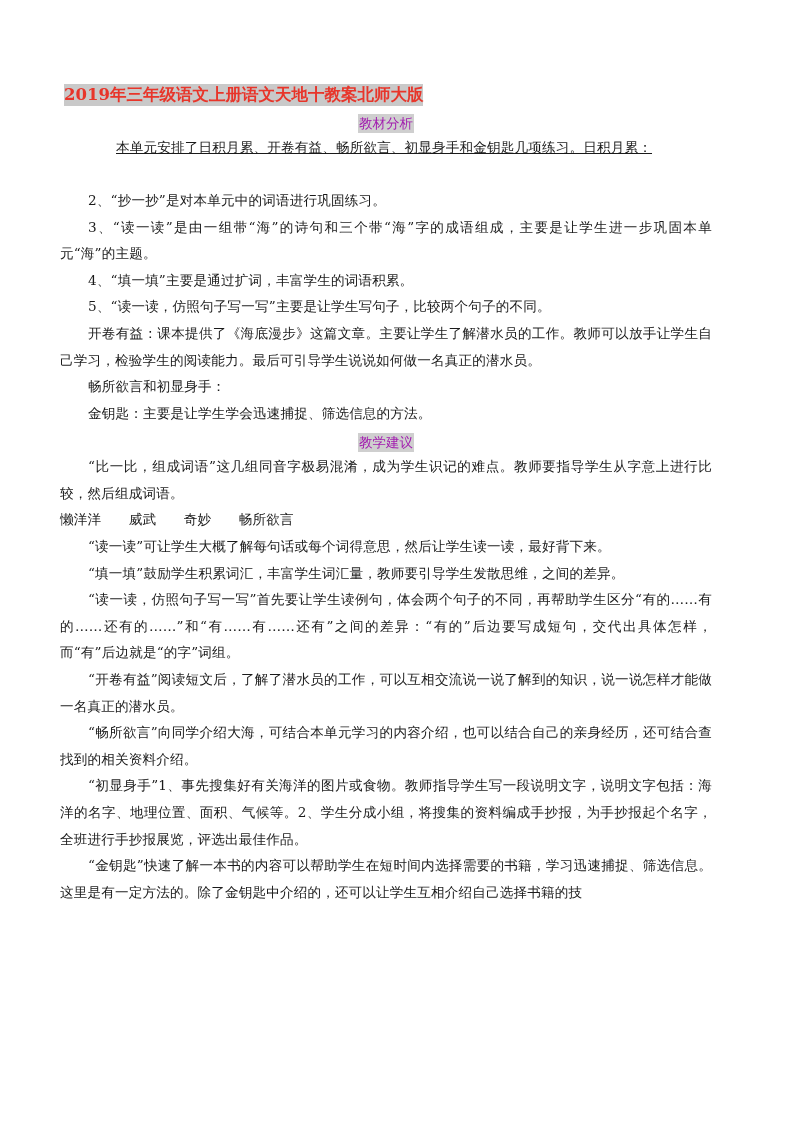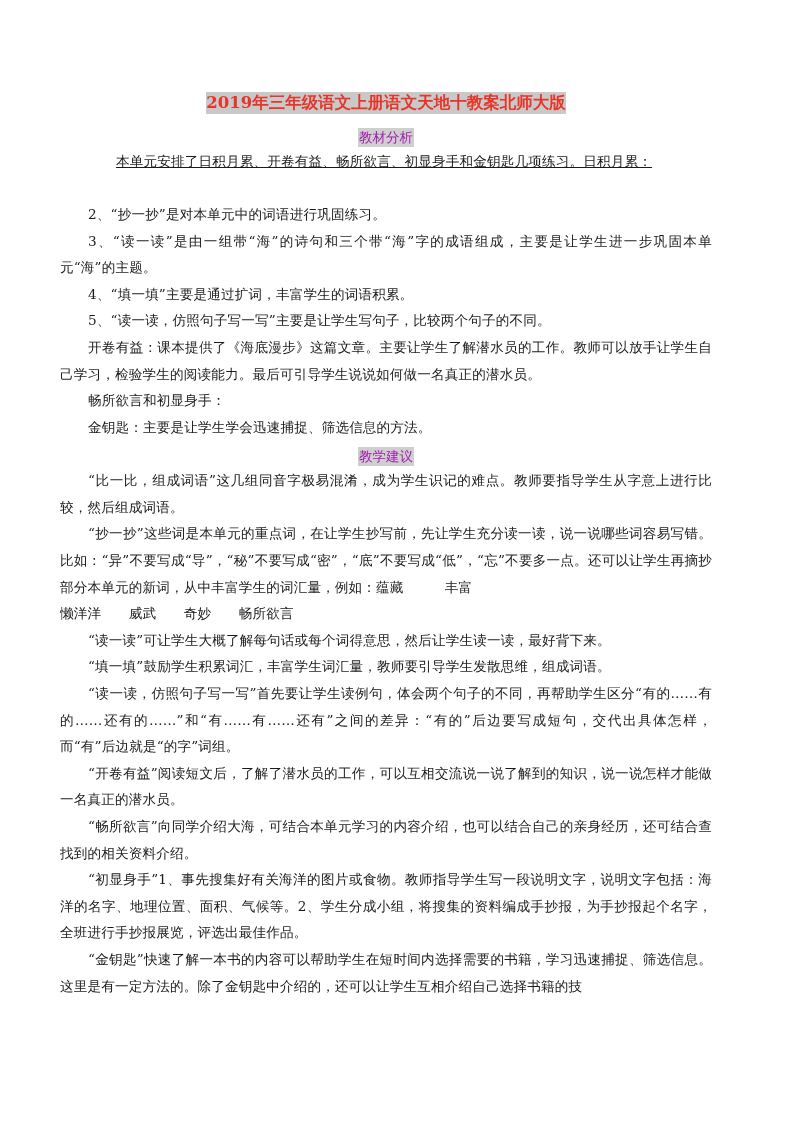--- a/index.html
+++ b/index.html
@@ -27,23 +27,23 @@
 
   .content {
     position: absolute;
     left: 60px;
     top: 0;
     width: 652px;
   }
 
   
   .doc-title {
-    margin: 12px;
+    margin: 4px;
     padding: 0;
-    text-align: center;
+    text-align: left;
     font-size: 16.5px;
     line-height: 1.45;
     font-weight: bold;
     font-family: "DejaVu Serif", "Liberation Serif", serif;
     padding-top: 79px;
     white-space: nowrap;
   }
   .doc-title .hl {
     color: #e8352a;
     background: #c9c9c9;
@@ -100,24 +100,23 @@
     <p class="para indent-1">3、“读一读”是由一组带“海”的诗句和三个带“海”字的成语组成，主要是让学生进一步巩固本单元“海”的主题。</p>
     <p class="para indent-1">4、“填一填”主要是通过扩词，丰富学生的词语积累。</p>
     <p class="para indent-1">5、“读一读，仿照句子写一写”主要是让学生写句子，比较两个句子的不同。</p>
     <p class="para indent-1">开卷有益：课本提供了《海底漫步》这篇文章。主要让学生了解潜水员的工作。教师可以放手让学生自己学习，检验学生的阅读能力。最后可引导学生说说如何做一名真正的潜水员。</p>
     <p class="para indent-1">畅所欲言和初显身手：</p>
     <p class="para indent-1">金钥匙：主要是让学生学会迅速捕捉、筛选信息的方法。</p>
 
     <div class="section-heading"><span class="hl">教学建议</span></div>
 
     <p class="para indent-1">“比一比，组成词语”这几组同音字极易混淆，成为学生识记的难点。教师要指导学生从字意上进行比较，然后组成词语。</p>
-    <p class="para indent-1">“抄一抄”这些词是本单元的重点词，在让学生抄写前，先让学生充分读一读，说一说哪些词容易写错。比如：“异”不要写成“导”，“秘”不要写成“密”，“底”不要写成“低”，“忘”不要多一点。还可以让学生再摘抄部分本单元的新词，从中丰富学生的词汇量，例如：蕴藏　　　丰富</p>
     <p class="para indent-0 nowrap">懒洋洋　　威武　　奇妙　　畅所欲言</p>
     <p class="para indent-1">“读一读”可让学生大概了解每句话或每个词得意思，然后让学生读一读，最好背下来。</p>
-    <p class="para indent-1">“填一填”鼓励学生积累词汇，丰富学生词汇量，教师要引导学生发散思维，组成词语。</p>
+    <p class="para indent-1">“填一填”鼓励学生积累词汇，丰富学生词汇量，教师要引导学生发散思维，之间的差异。</p>
     <p class="para indent-1">“读一读，仿照句子写一写”首先要让学生读例句，体会两个句子的不同，再帮助学生区分“有的……有的……还有的……”和“有……有……还有”之间的差异：“有的”后边要写成短句，交代出具体怎样，而“有”后边就是“的字”词组。</p>
     <p class="para indent-1">“开卷有益”阅读短文后，了解了潜水员的工作，可以互相交流说一说了解到的知识，说一说怎样才能做一名真正的潜水员。</p>
     <p class="para indent-1">“畅所欲言”向同学介绍大海，可结合本单元学习的内容介绍，也可以结合自己的亲身经历，还可结合查找到的相关资料介绍。</p>
     <p class="para indent-1">“初显身手”1、事先搜集好有关海洋的图片或食物。教师指导学生写一段说明文字，说明文字包括：海洋的名字、地理位置、面积、气候等。2、学生分成小组，将搜集的资料编成手抄报，为手抄报起个名字，全班进行手抄报展览，评选出最佳作品。</p>
     <p class="para indent-1">“金钥匙”快速了解一本书的内容可以帮助学生在短时间内选择需要的书籍，学习迅速捕捉、筛选信息。这里是有一定方法的。除了金钥匙中介绍的，还可以让学生互相介绍自己选择书籍的技</p>
 
   </div>
 </div>
 
 </body></html>

